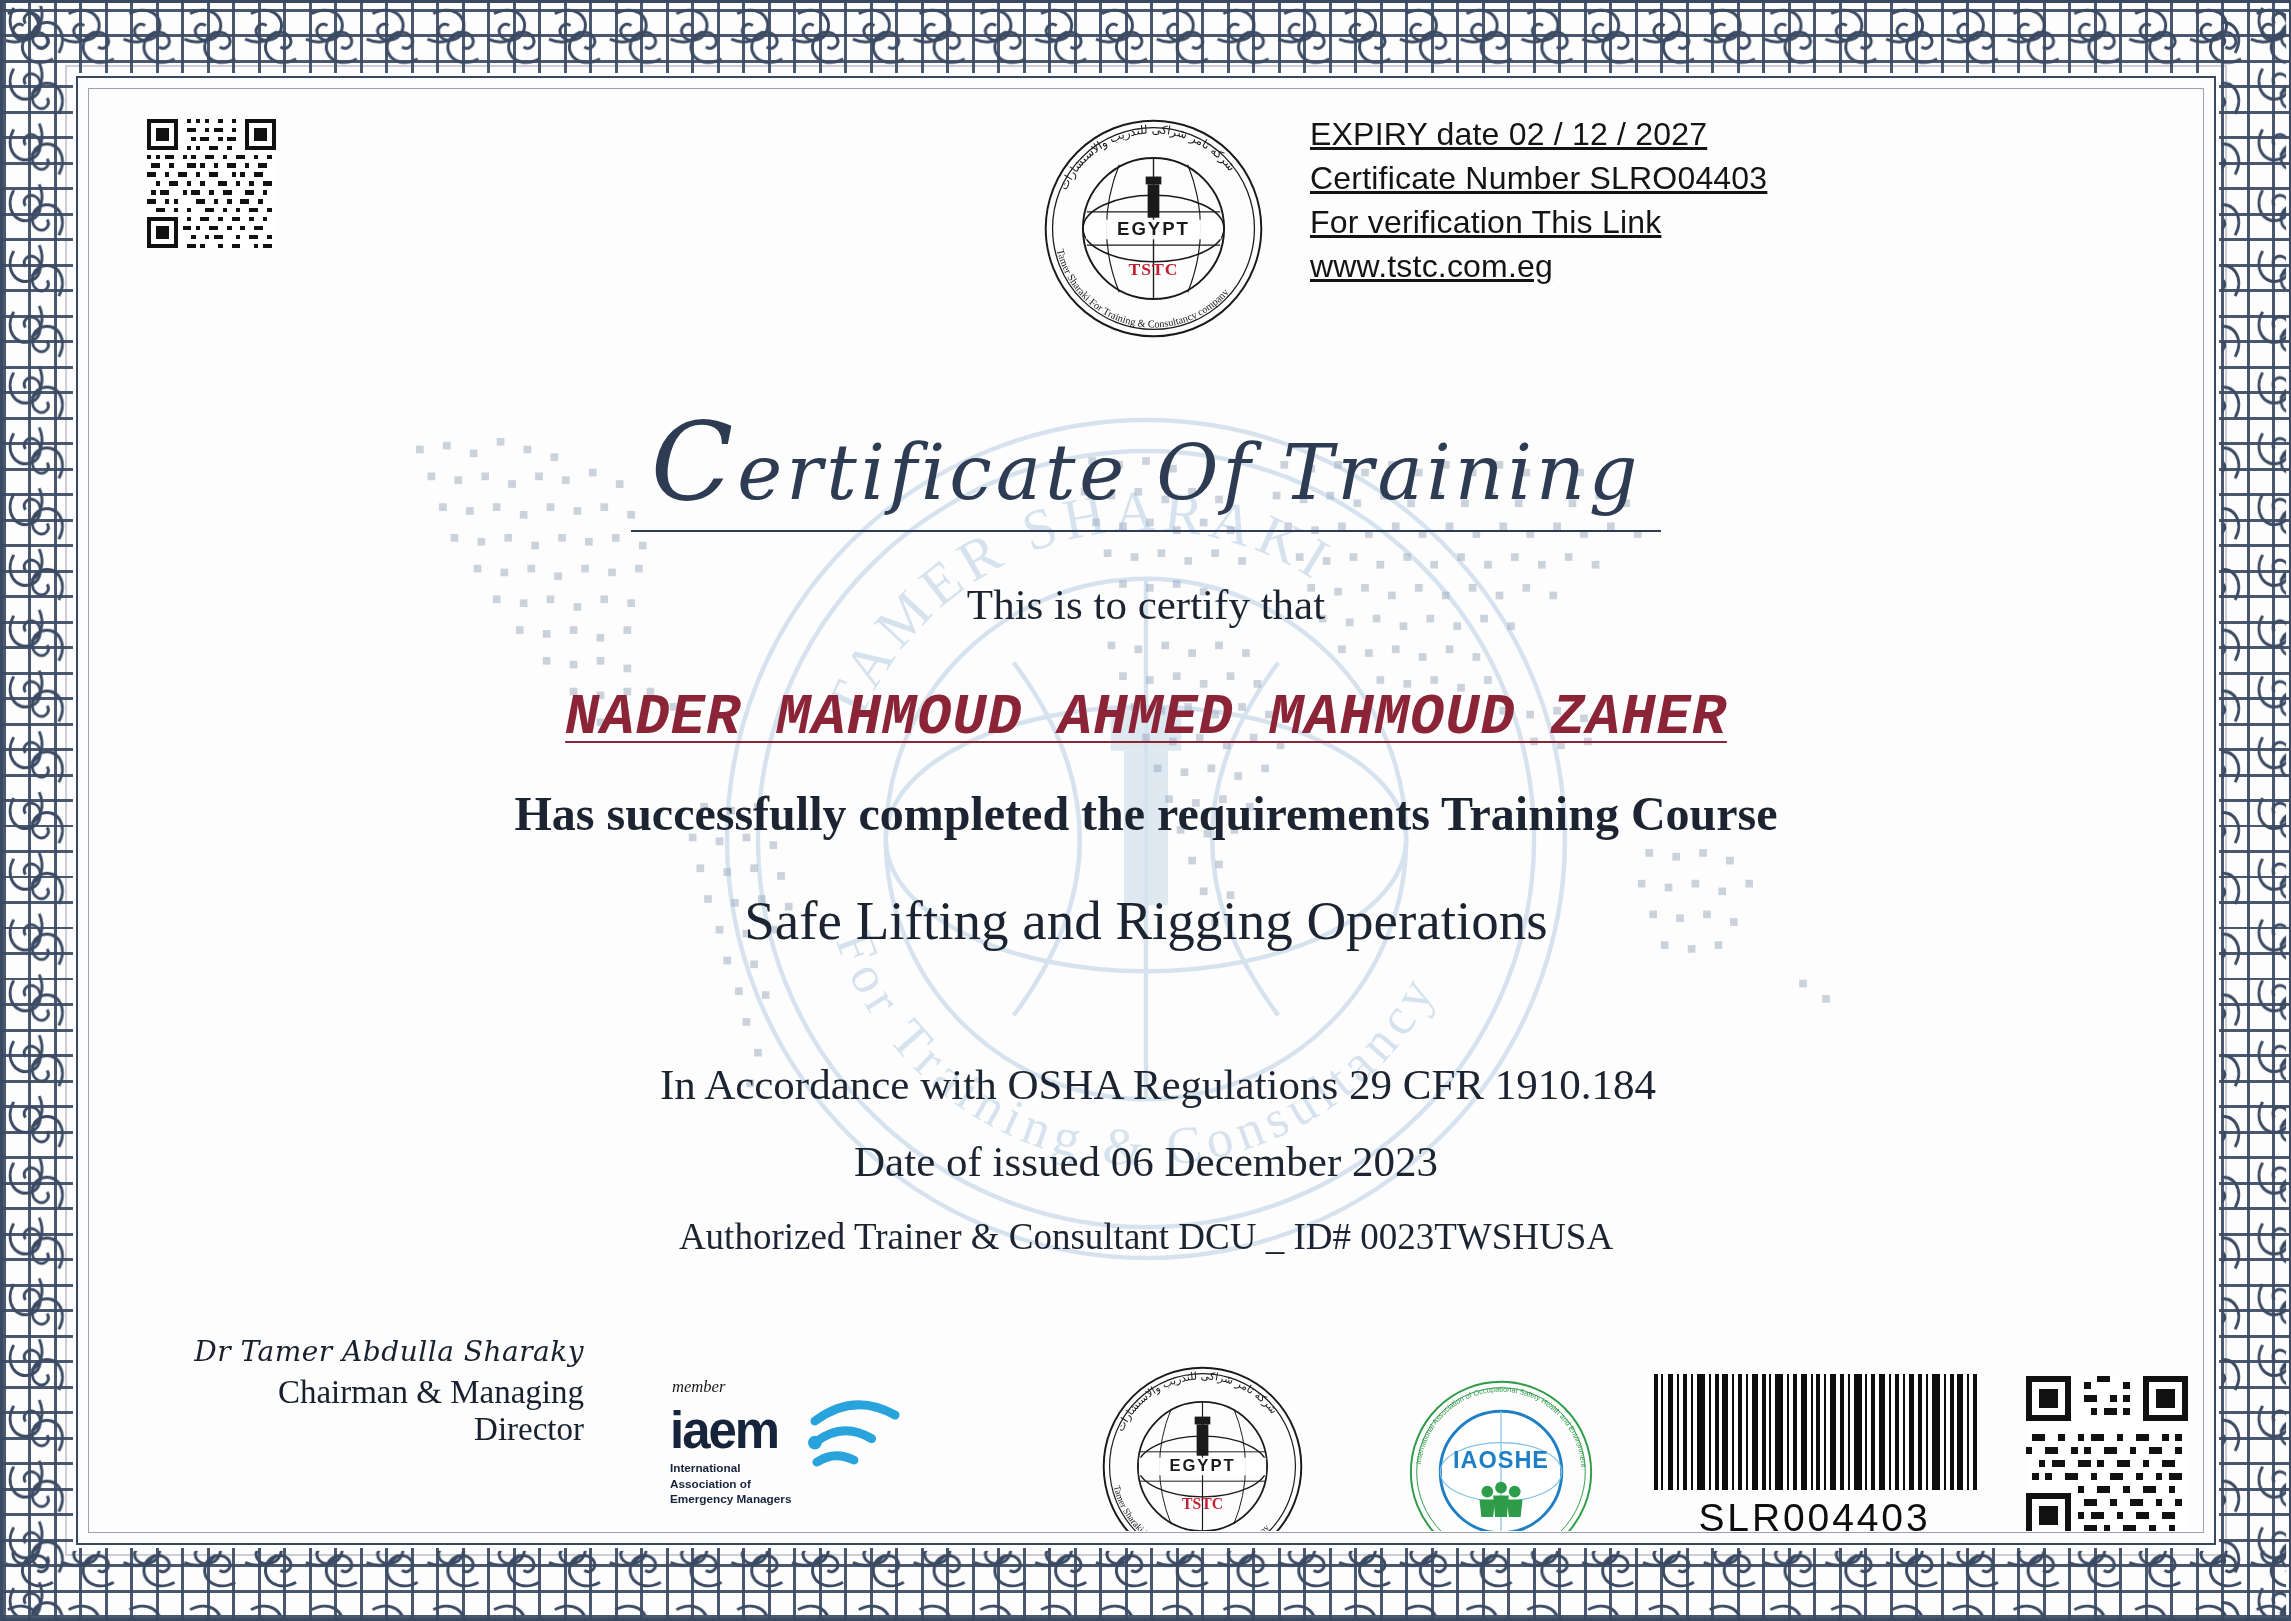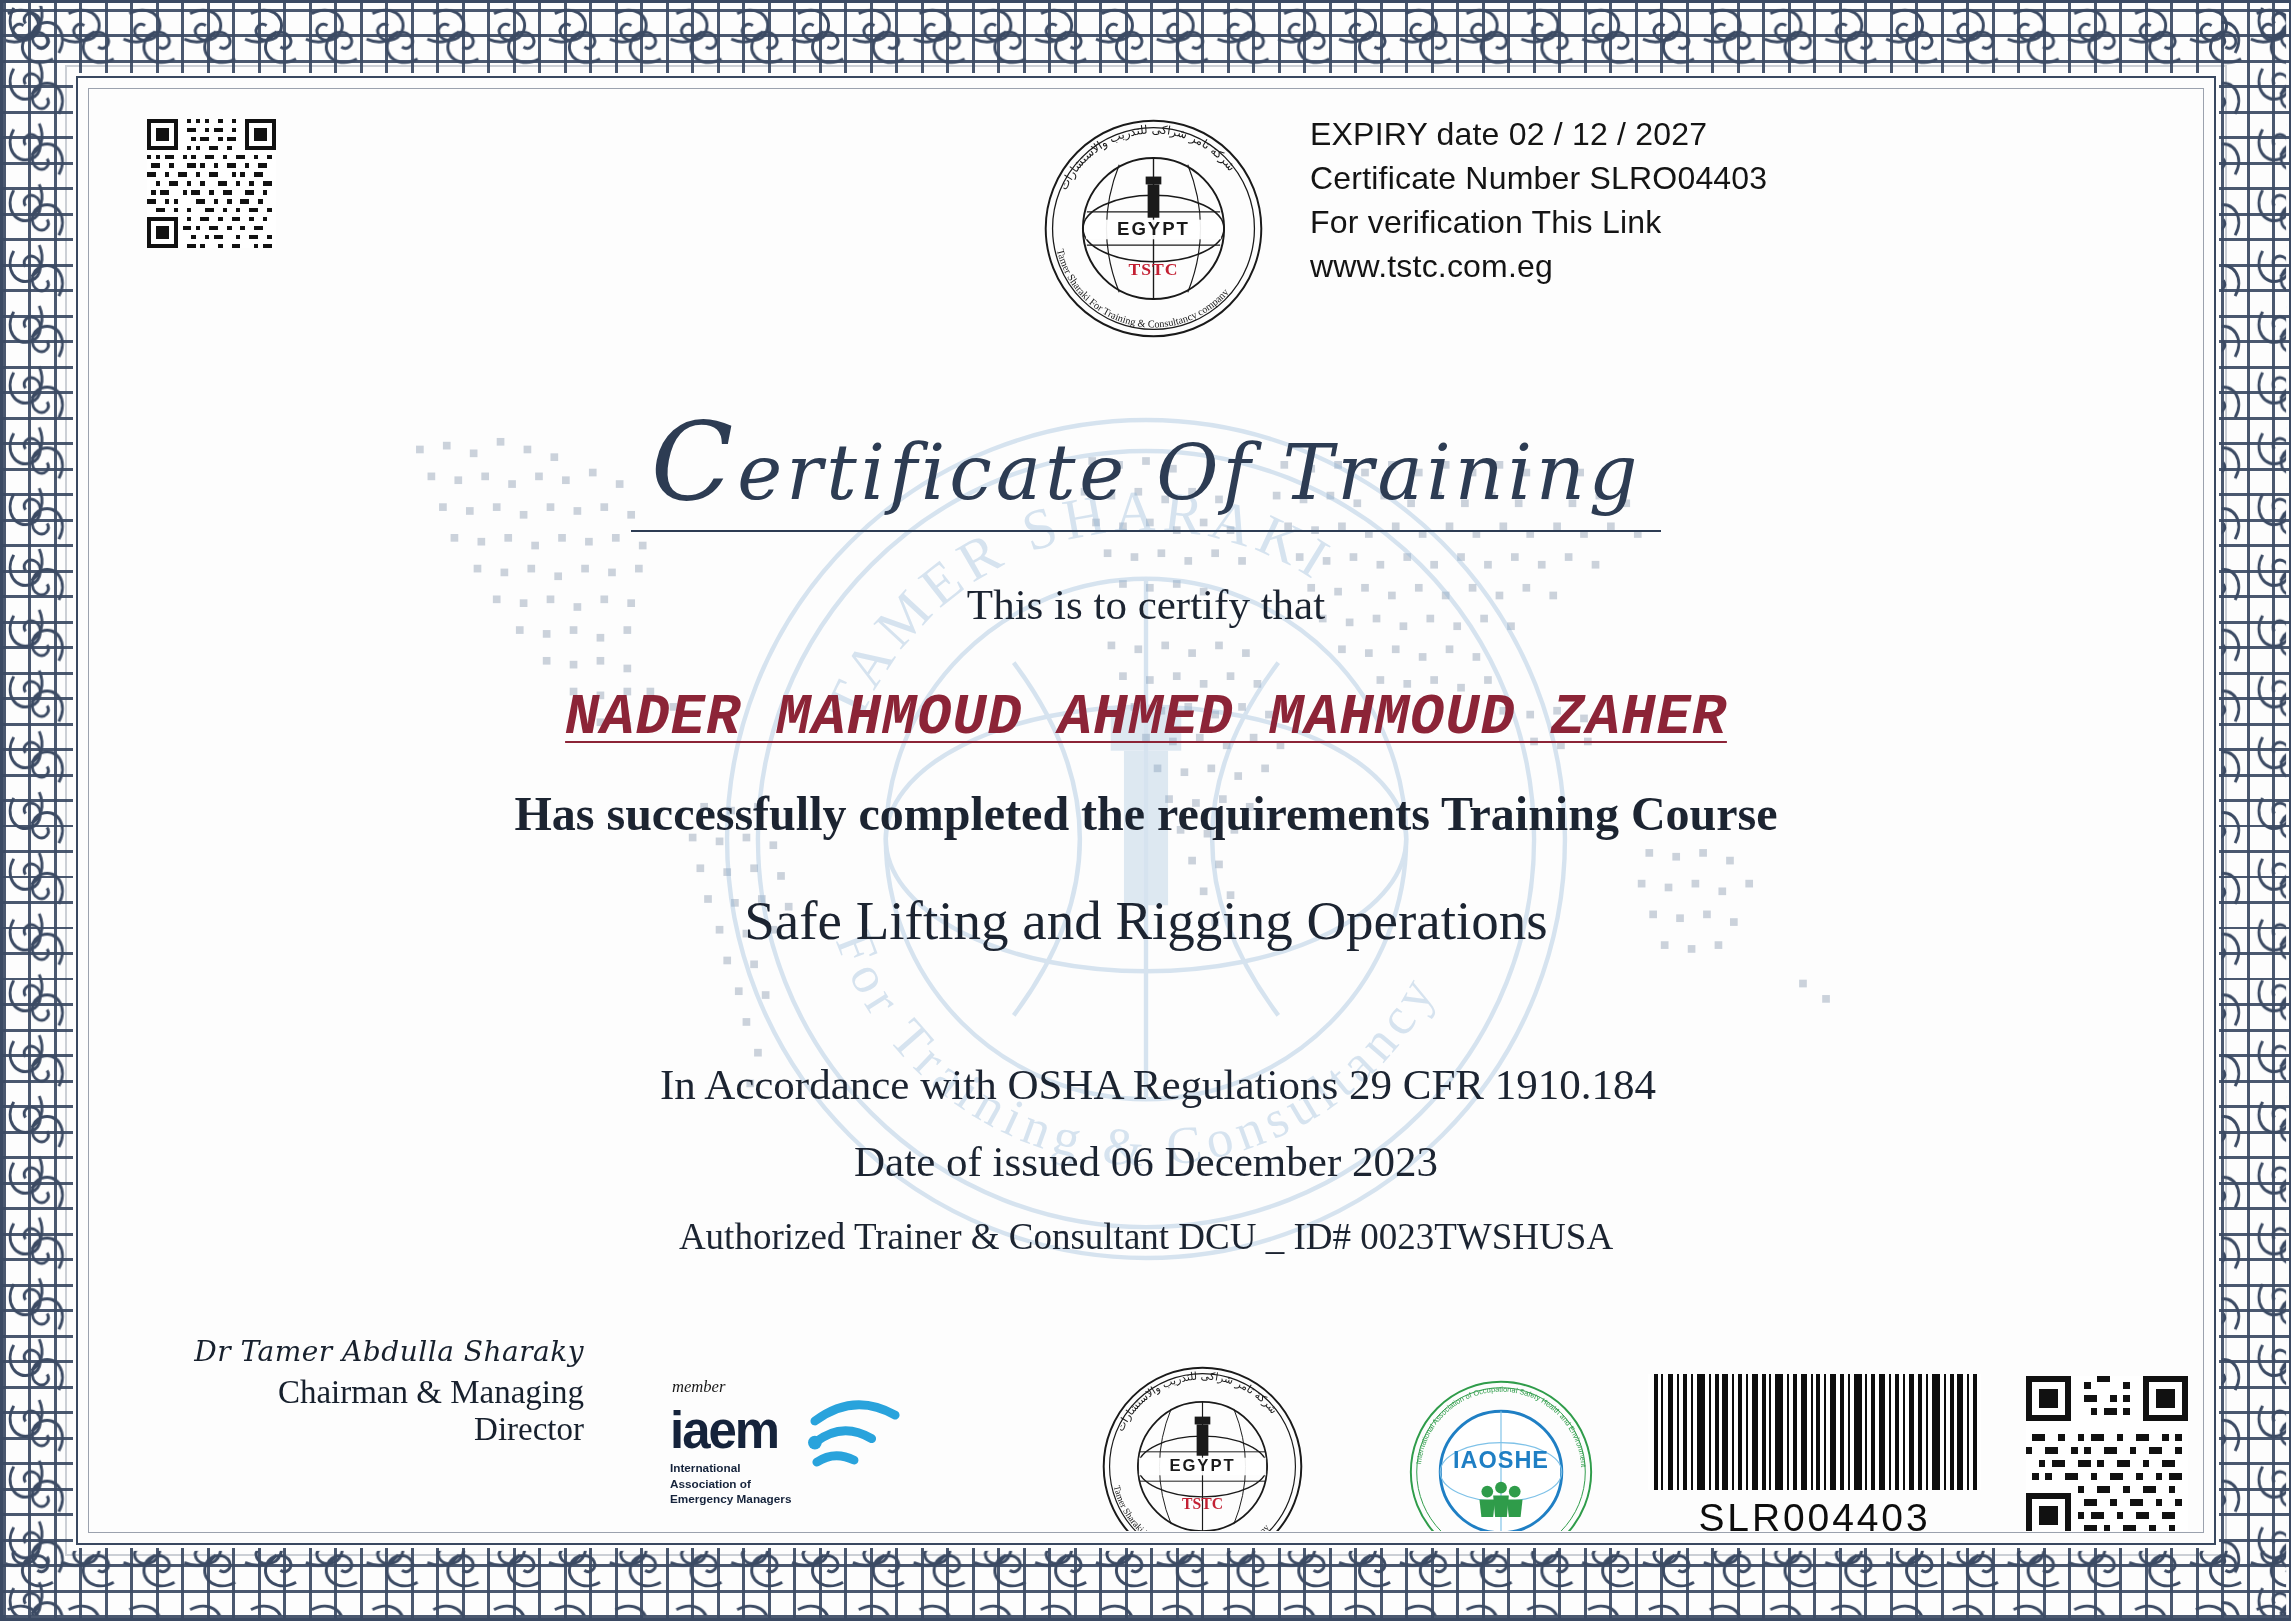--- a/index.html
+++ b/index.html
@@ -115,20 +115,21 @@
 
   .header-meta {
     position: absolute;
     left: 1220px;
     top: 21.6px;
     font-family: "Liberation Sans", sans-serif;
     font-size: 32px;
     line-height: 1.38;
     color: #141414;
     letter-spacing: 0.2px;
+    text-decoration: underline;
   }
 
   
   .title-block {
     position: absolute;
     left: 0; right: 0;
     top: 309px;
     text-align: center;
   }
   .cert-title {

